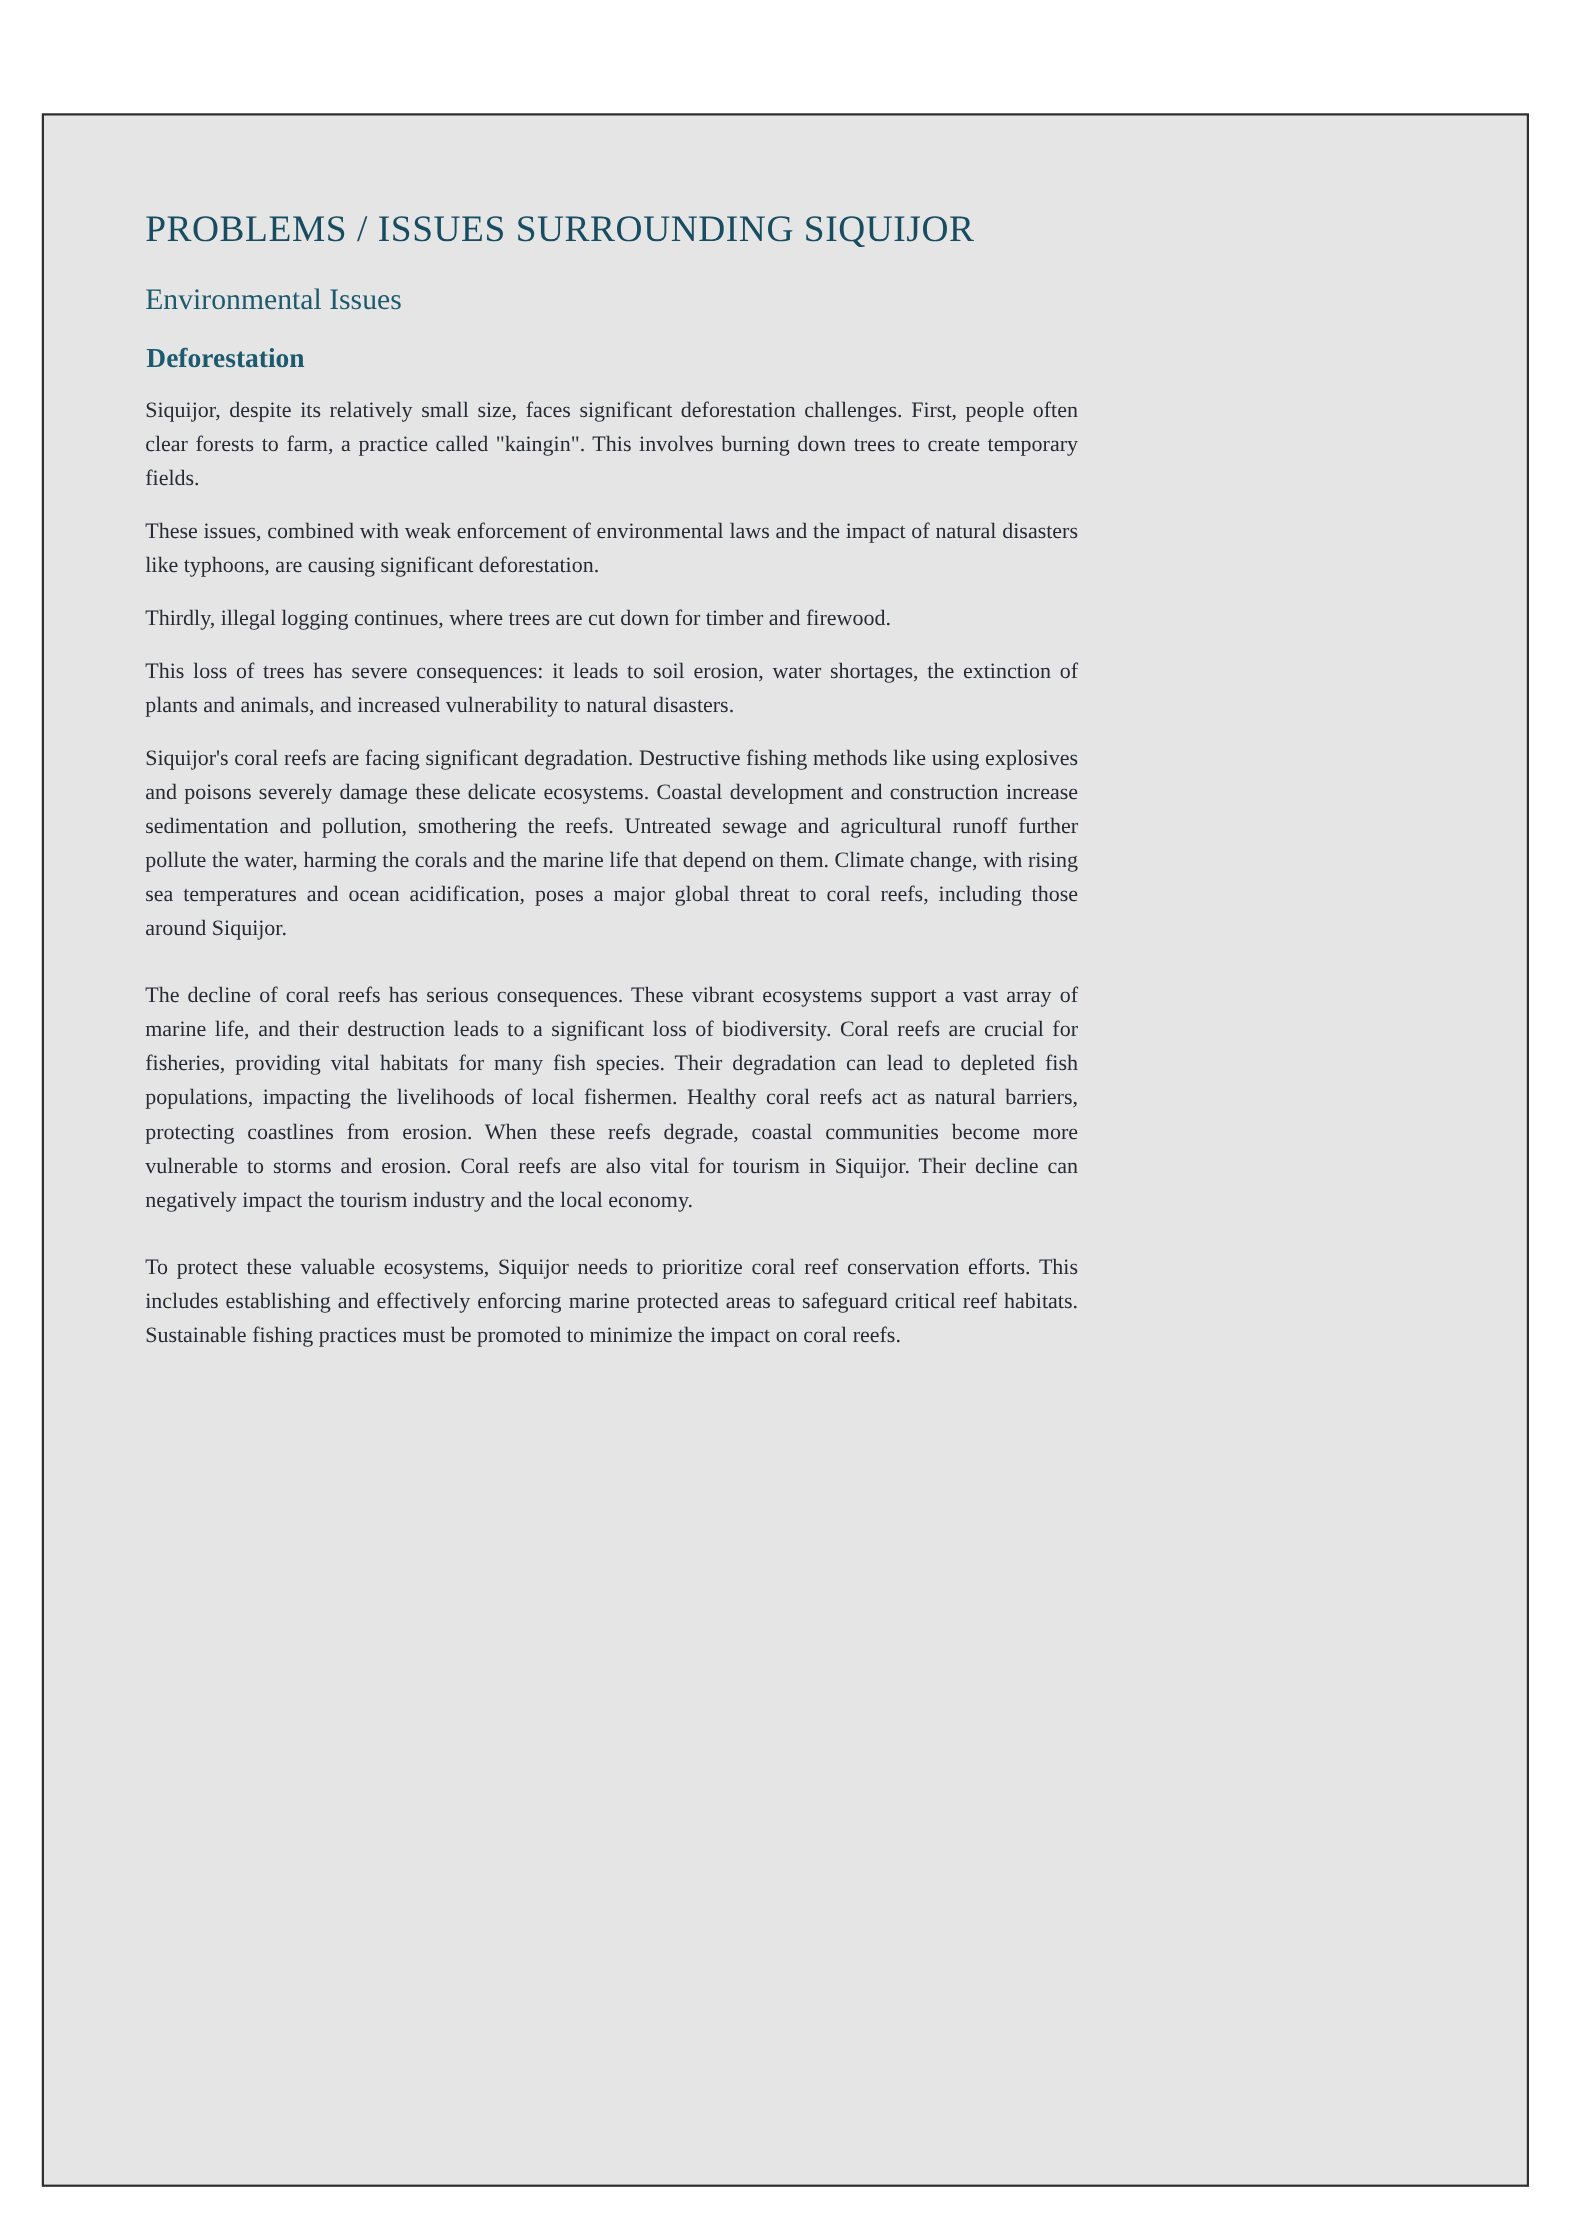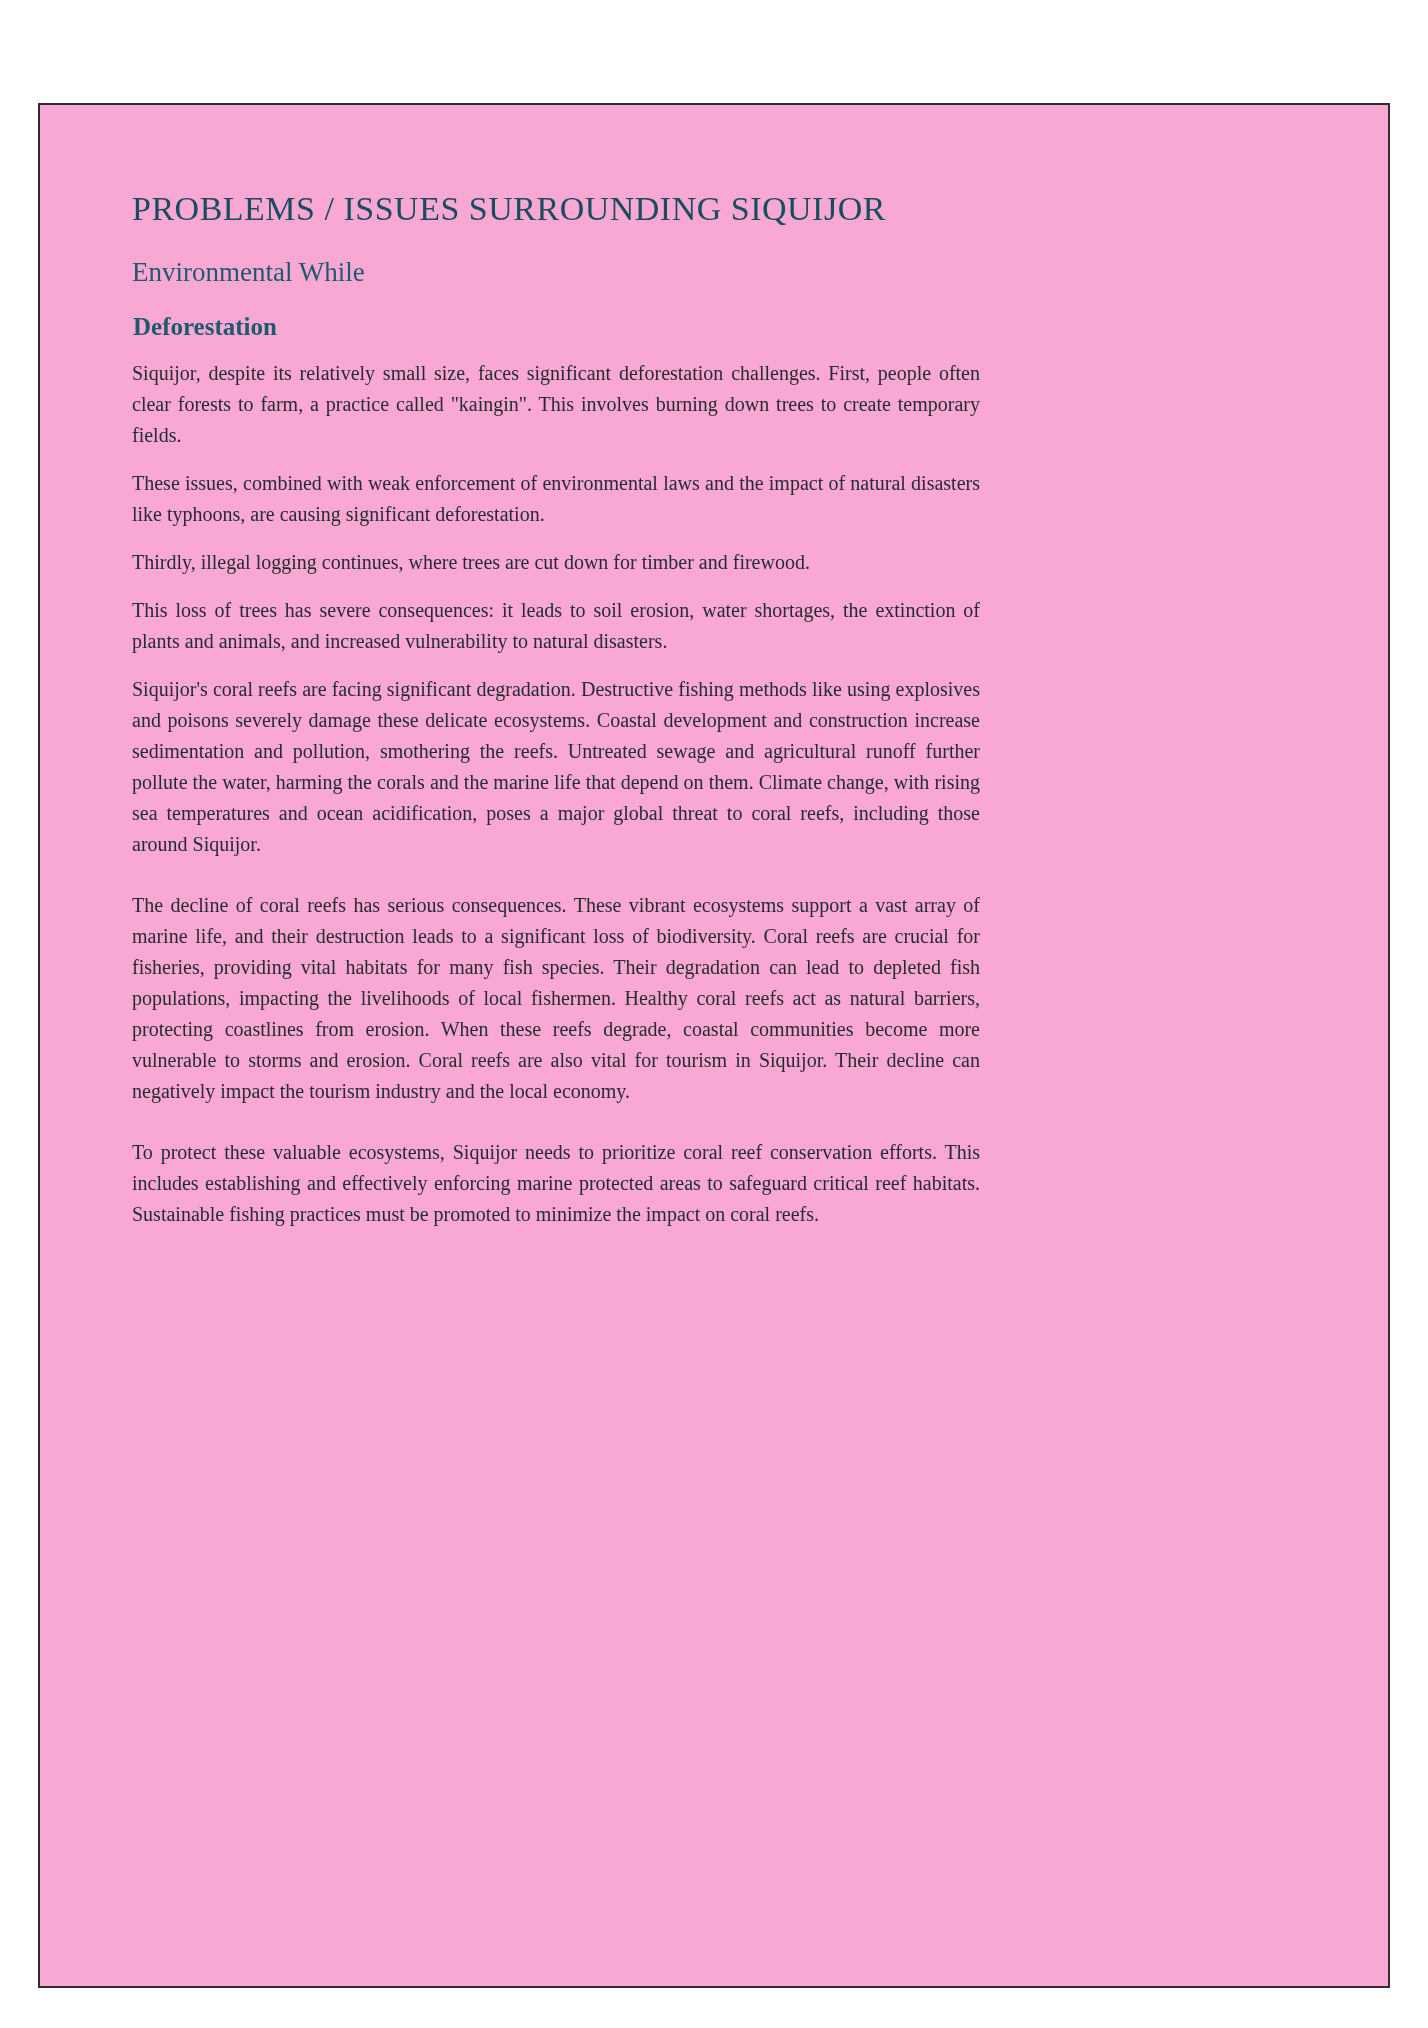--- a/index.html
+++ b/index.html
@@ -16,21 +16,21 @@
   }
   .border-box {
     position: absolute;
     left: 38px;
     top: 103px;
     width: 1352px;
     height: 1885px;
     border: 2px solid var(--border-color, #2e2e2e);
     box-sizing: border-box;
     padding: 84px 0 0 92px;
-    background: #f9a8d4;
+    background: #e5e5e5;
   }
   .content {
     width: 848px;
   }
   h1.doc-title {
     margin: 0 0 26px 0;
     font-size: 34px;
     font-weight: 400;
     letter-spacing: 0.5px;
     color: var(--title-color, #184d61);
@@ -67,21 +67,21 @@
 </style>
 </head>
 <body>
 
 <div class="page">
   <div class="border-box">
     <div class="content">
 
       <h1 class="doc-title">PROBLEMS / ISSUES SURROUNDING SIQUIJOR</h1>
 
-      <h2 class="section-heading">Environmental While</h2>
+      <h2 class="section-heading">Environmental Issues</h2>
 
       <h3 class="subsection-heading">Deforestation</h3>
 
       <p class="body-para">Siquijor, despite its relatively small size, faces significant deforestation challenges. First, people often clear forests to farm, a practice called "kaingin". This involves burning down trees to create temporary fields.</p>
 
 
       <p class="body-para">These issues, combined with weak enforcement of environmental laws and the impact of natural disasters like typhoons, are causing significant deforestation.</p>
 
       <p class="body-para">Thirdly, illegal logging continues, where trees are cut down for timber and firewood.</p>
 

